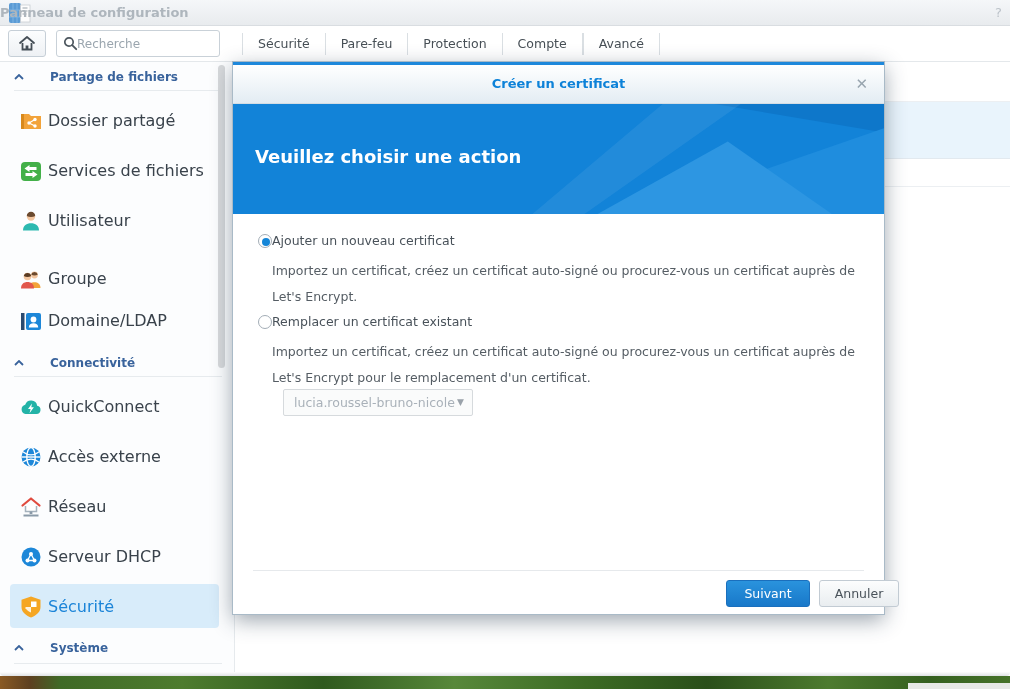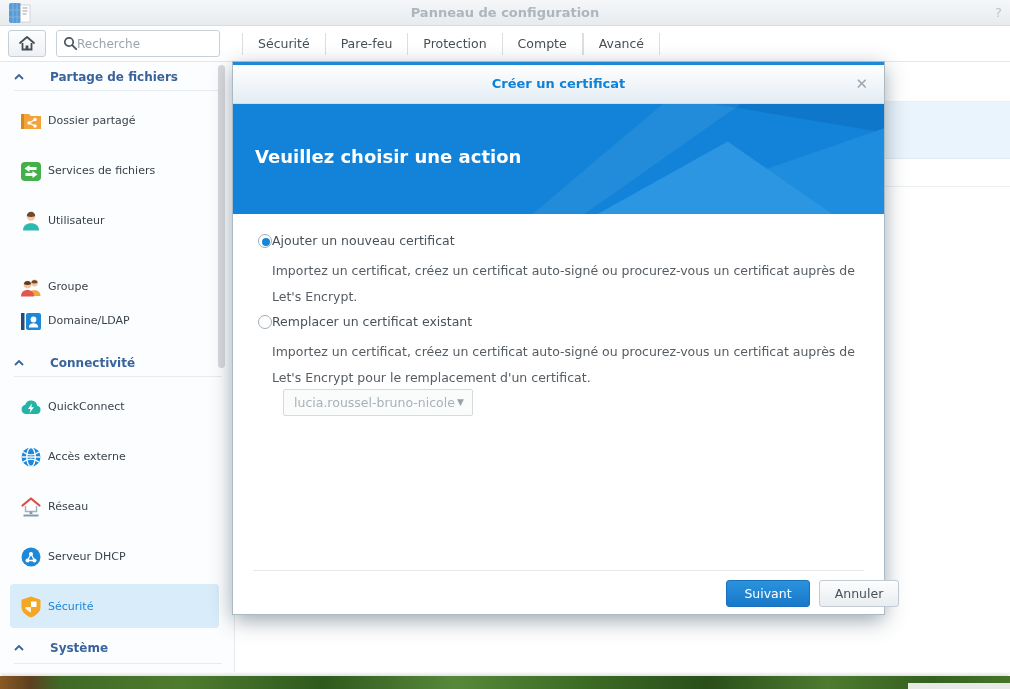--- a/index.html
+++ b/index.html
@@ -4,21 +4,21 @@
 <style>
   * { margin:0; padding:0; box-sizing:border-box; }
   html,body { width:1010px; height:689px; font-family:"DejaVu Sans","Liberation Sans",sans-serif; }
   #screen { position:relative; width:1010px; height:689px; background:#fff; overflow:hidden; }
 
   
   .topbar { position:absolute; left:0; top:0; width:1010px; height:26px;
     background:linear-gradient(#f5f7f9,#e8ebee); border-bottom:1px solid #d9dde1; }
   .appicon { position:absolute; left:8px; top:2px; width:24px; height:22px; }
   .win-title { position:absolute; left:0; top:0; width:100%; height:26px; line-height:26px;
-    text-align:center; font-size:13px; font-weight:bold; color:#aeb6bd; }
+    font-size:13px; font-weight:bold; color:#aeb6bd; }
   .help-glyph { position:absolute; right:8px; top:0; height:26px; line-height:26px;
     font-size:13px; color:#bcc3c9; cursor:pointer; }
 
   
   .toolbar { position:absolute; left:0; top:26px; width:1010px; height:36px; background:#fff;
     border-bottom:1px solid #e4e8eb; }
   .home-btn { position:absolute; left:8px; top:4px; width:38px; height:27px;
     background:linear-gradient(#fcfdfe,#eef1f4); border:1px solid #c6cfd7; border-radius:3px;
     display:flex; align-items:center; justify-content:center; cursor:pointer; }
   .search-wrap { position:absolute; left:56px; top:4px; width:164px; height:27px; }
@@ -38,21 +38,21 @@
   .sidebar { position:absolute; left:0; top:62px; width:235px; height:614px;
     background:#fcfdfe; border-right:1px solid #e6eaed; overflow:hidden; }
   .sect-head { position:absolute; left:14px; height:18px; display:flex; align-items:center; gap:26px; cursor:pointer; }
   .sect-head .sect-label { font-size:12px; font-weight:bold; color:#39639c; }
   .side-divider { position:absolute; left:14px; right:12px; height:1px; background:#e7ebee; }
   .sideitem { position:absolute; left:0; width:234px; height:50px; cursor:pointer; }
   .sideitem .sel-bg { position:absolute; left:10px; right:15px; top:2px; bottom:4px;
     background:#d8ecfa; border-radius:4px; }
   .sideitem .icon { position:absolute; left:19px; top:13px; width:24px; height:24px; }
   .sideitem .silabel { position:absolute; left:48px; top:0; height:50px; line-height:50px;
-    font-size:11px; color:#39424b; }
+    font-size:16px; color:#39424b; }
   .sideitem.selected .silabel { color:#1b84d8; }
   .side-scroll { position:absolute; right:9px; top:3px; width:7px; height:303px;
     background:#d7d9db; border-radius:4px; cursor:pointer; }
 
   
   .content { position:absolute; left:235px; top:62px; width:775px; height:614px; background:#fff; }
   .row-line { position:absolute; left:0; width:100%; height:1px; background:#eceff2; }
   .row-highlight { position:absolute; left:0; top:40px; width:100%; height:57px;
     background:#e9f4fc; border-bottom:1px solid #e2e9ef; }
 
@@ -179,21 +179,21 @@
 
     <div class="sideitem" style="top:134px;">
       <svg class="icon" viewBox="0 0 24 24">
         <circle cx="12" cy="7.5" r="4.2" fill="#f3c6a0"></circle>
         <path d="M7.8 7 a4.2 4.2 0 0 1 8.4 0 c-2.4 1.4 -6 1.4 -8.4 0 z" fill="#6b4a2f"></path>
         <path d="M4 21.5 c0-5 3.6-7.2 8-7.2 s8 2.2 8 7.2 z" fill="#2cb9b0"></path>
       </svg>
       <span class="silabel">Utilisateur</span>
     </div>
 
-    <div class="sideitem" style="top:200px;padding-left:34px;">
+    <div class="sideitem" style="top:192px;padding-left:34px;">
       <svg class="icon" viewBox="0 0 24 24">
         <circle cx="15.5" cy="8" r="3.4" fill="#f3c6a0"></circle>
         <path d="M12.2 7.5 a3.4 3.4 0 0 1 6.6 0 c-1.9 1.2 -4.7 1.2 -6.6 0 z" fill="#6b4a2f"></path>
         <path d="M9.5 21 c0-4 2.7-5.8 6-5.8 s6 1.8 6 5.8 z" fill="#f2a33a"></path>
         <circle cx="8.5" cy="9.5" r="3.8" fill="#f3c6a0"></circle>
         <path d="M4.8 9 a3.8 3.8 0 0 1 7.4 0 c-2.1 1.3 -5.3 1.3 -7.4 0 z" fill="#5a3c24"></path>
         <path d="M2 21.5 c0-4.5 3-6.5 6.5-6.5 s6.5 2 6.5 6.5 z" fill="#e2574c"></path>
       </svg>
       <span class="silabel">Groupe</span>
     </div>

